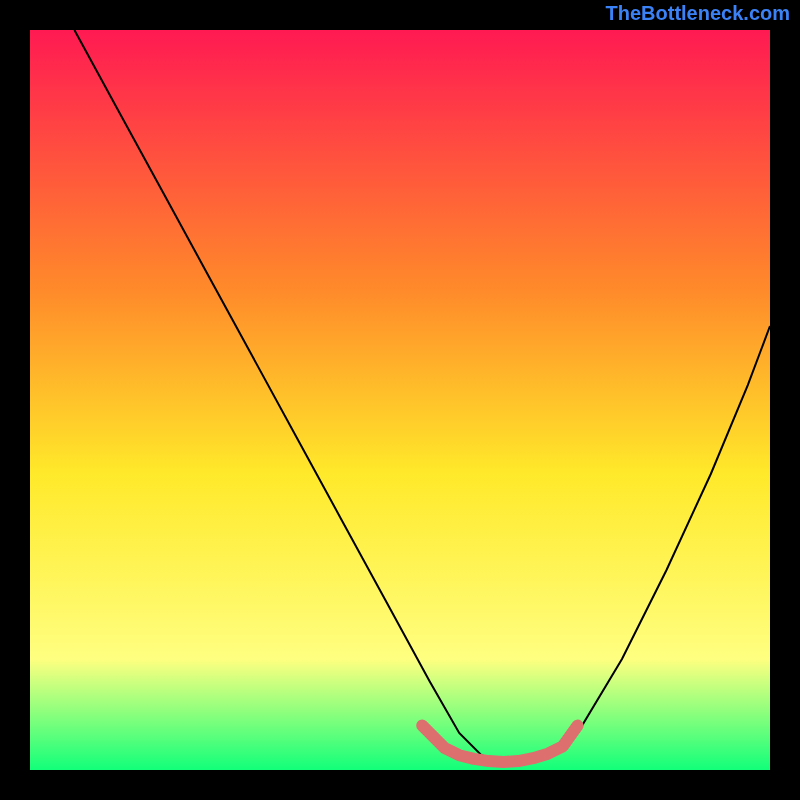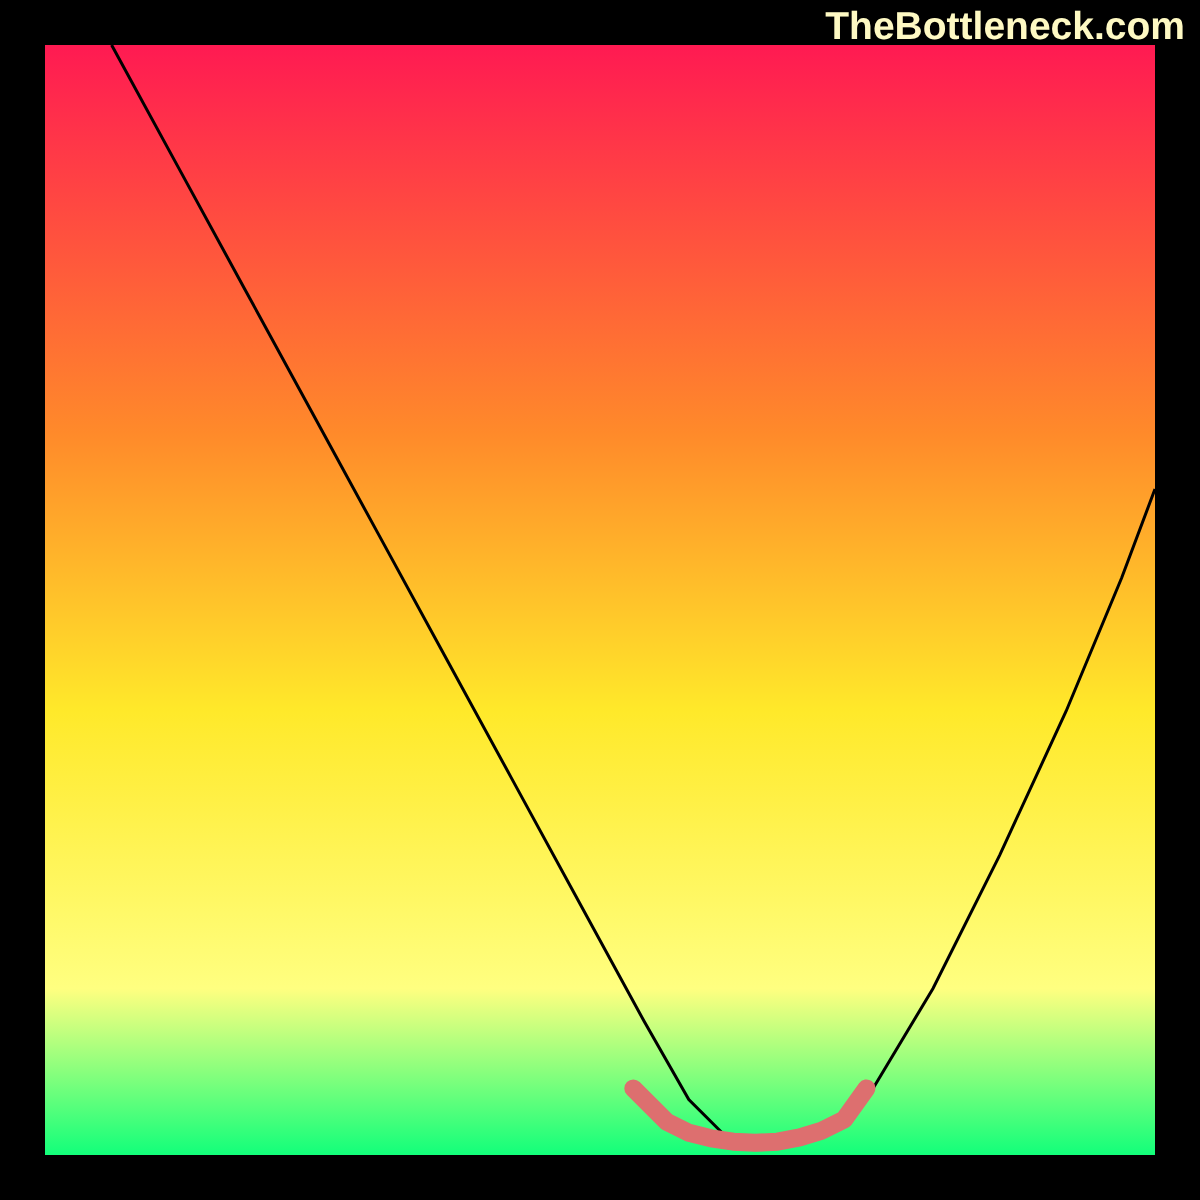--- a/index.html
+++ b/index.html
@@ -20,23 +20,23 @@
     display: block;
     position: absolute;
     top: 0;
     left: 0;
   }
   .attribution {
     position: absolute;
     top: 2px;
     right: 10px;
     font-family: Arial, Helvetica, sans-serif;
-    font-size: 26px;
+    font-size: 20px;
     font-weight: bold;
-    color: #fef9c3;
+    color: #3b82f6;
     letter-spacing: 0px;
   }
 </style>
 </head>
 <body>
 
 <div class="frame">
   <svg class="plot" width="800" height="800" viewBox="0 0 800 800">
     <defs>
       <linearGradient id="bg-grad" x1="0" y1="0" x2="0" y2="1">

